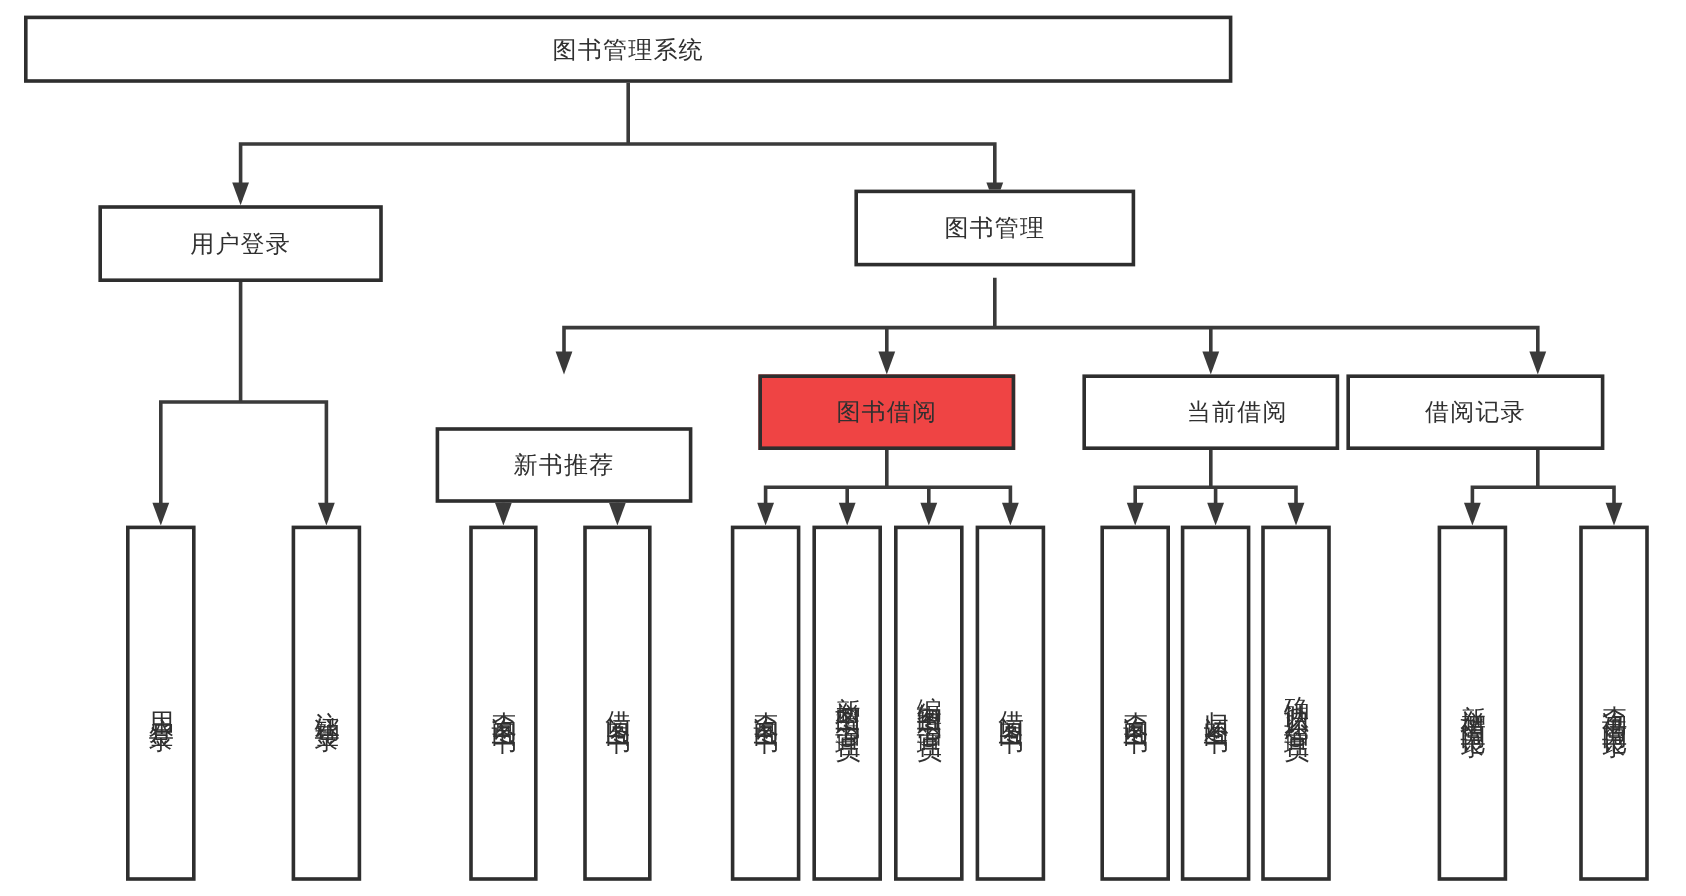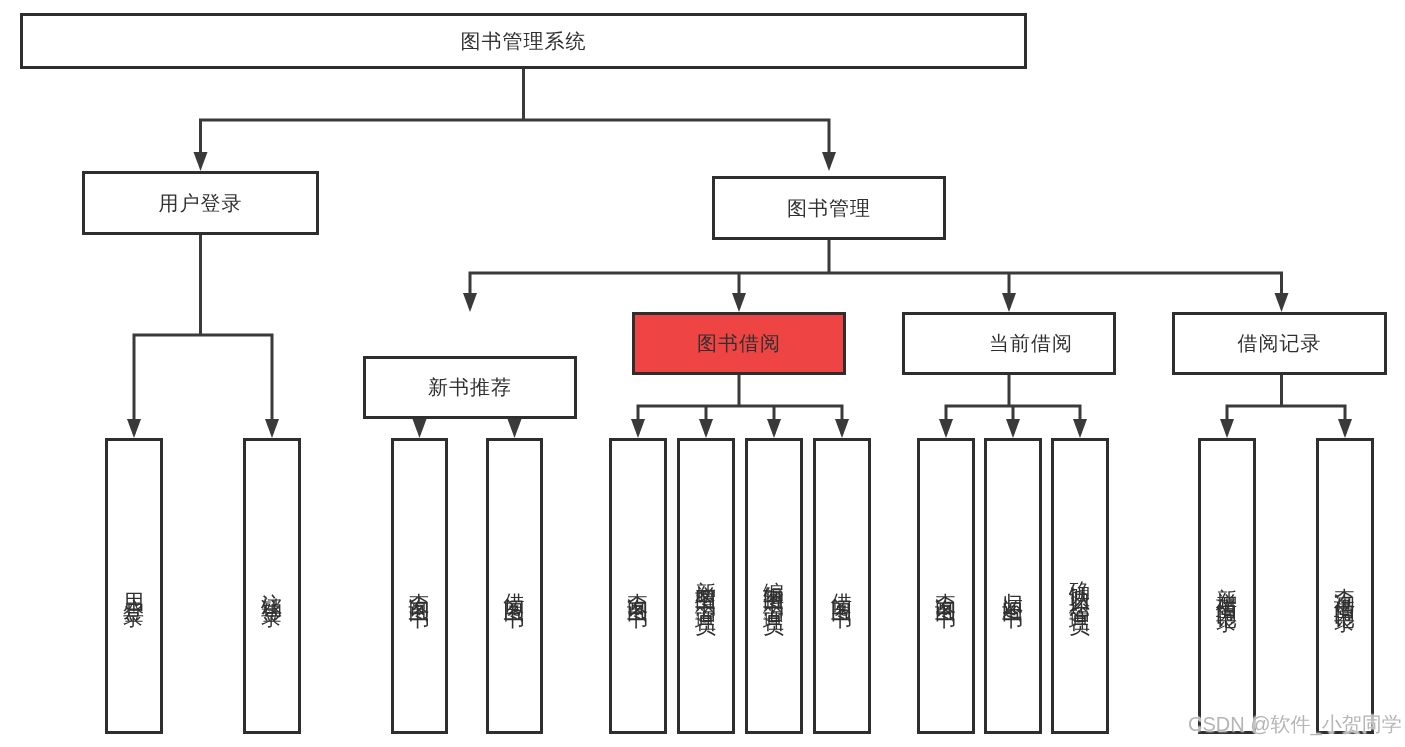--- a/index.html
+++ b/index.html
@@ -79,39 +79,39 @@
       <polygon points="1227,438 1220,419 1234,419" fill="#3a3a3a"></polygon>
       <polygon points="1345,438 1338,419 1352,419" fill="#3a3a3a"></polygon>
     </svg>
   <div id="nodes">
       <div class="node horizontal" style="left: 20px; top: 13px; width: 1007px; height: 56px; border-color: rgb(46, 46, 46); background: rgb(255, 255, 255); color: rgb(48, 48, 48);">
         <span class="node-label">图书管理系统</span>
       </div>
       <div class="node horizontal" style="left: 82px; top: 171px; width: 237px; height: 64px; border-color: rgb(46, 46, 46); background: rgb(255, 255, 255); color: rgb(48, 48, 48);">
         <span class="node-label">用户登录</span>
       </div>
-      <div class="node horizontal" style="left: 712px; top: 176px; width: 234px; height: 64px; border-color: rgb(46, 46, 46); background: rgb(255, 255, 255); color: rgb(48, 48, 48);">
+      <div class="node horizontal" style="left: 712px; top: 158px; width: 234px; height: 64px; border-color: rgb(46, 46, 46); background: rgb(255, 255, 255); color: rgb(48, 48, 48);">
         <span class="node-label">图书管理</span>
       </div>
       <div class="node vertical" style="left: 105px; top: 438px; width: 58px; height: 296px; border-color: rgb(46, 46, 46); background: rgb(255, 255, 255); color: rgb(48, 48, 48);">
         <span class="node-label">用户登录</span>
       </div>
       <div class="node vertical" style="left: 243px; top: 438px; width: 58px; height: 296px; border-color: rgb(46, 46, 46); background: rgb(255, 255, 255); color: rgb(48, 48, 48);">
         <span class="node-label">注销登录</span>
       </div>
       <div class="node horizontal" style="left: 363px; top: 312px; width: 214px; height: 63px; border-color: rgb(46, 46, 46); background: rgb(255, 255, 255); color: rgb(48, 48, 48); margin-top: 44px;">
         <span class="node-label">新书推荐</span>
       </div>
       <div class="node horizontal" style="left: 632px; top: 312px; width: 214px; height: 63px; border-color: rgb(46, 46, 46); background: #ef4444; color: rgb(48, 48, 48);">
         <span class="node-label">图书借阅</span>
       </div>
       <div class="node horizontal" style="left: 902px; top: 312px; width: 214px; height: 63px; border-color: rgb(46, 46, 46); background: rgb(255, 255, 255); color: rgb(48, 48, 48); padding-left: 44px;">
         <span class="node-label">当前借阅</span>
       </div>
-      <div class="node horizontal" style="left: 1172px; top: 312px; width: 215px; height: 63px; border-color: rgb(46, 46, 46); background: rgb(255, 255, 255); color: rgb(48, 48, 48);">
+      <div class="node horizontal" style="left: 1122px; top: 312px; width: 215px; height: 63px; border-color: rgb(46, 46, 46); background: rgb(255, 255, 255); color: rgb(48, 48, 48);">
         <span class="node-label">借阅记录</span>
       </div>
       <div class="node vertical" style="left: 391px; top: 438px; width: 57px; height: 296px; border-color: rgb(46, 46, 46); background: rgb(255, 255, 255); color: rgb(48, 48, 48);">
         <span class="node-label">查询图书</span>
       </div>
       <div class="node vertical" style="left: 486px; top: 438px; width: 57px; height: 296px; border-color: rgb(46, 46, 46); background: rgb(255, 255, 255); color: rgb(48, 48, 48);">
         <span class="node-label">借阅图书</span>
       </div>
       <div class="node vertical" style="left: 609px; top: 438px; width: 58px; height: 296px; border-color: rgb(46, 46, 46); background: rgb(255, 255, 255); color: rgb(48, 48, 48);">
         <span class="node-label">查询图书</span>
@@ -134,14 +134,13 @@
       <div class="node vertical" style="left: 1051px; top: 438px; width: 58px; height: 296px; border-color: rgb(46, 46, 46); background: rgb(255, 255, 255); color: rgb(48, 48, 48);">
         <span class="node-label">确认归还（管理员）</span>
       </div>
       <div class="node vertical" style="left: 1198px; top: 438px; width: 58px; height: 296px; border-color: rgb(46, 46, 46); background: rgb(255, 255, 255); color: rgb(48, 48, 48);">
         <span class="node-label">新增借阅记录</span>
       </div>
       <div class="node vertical" style="left: 1316px; top: 438px; width: 58px; height: 296px; border-color: rgb(46, 46, 46); background: rgb(255, 255, 255); color: rgb(48, 48, 48);">
         <span class="node-label">查询借阅记录</span>
       </div>
     </div>
-  <div class="watermark">CSDN @软件_小贺同学</div>
 </div>
 
 </body></html>

